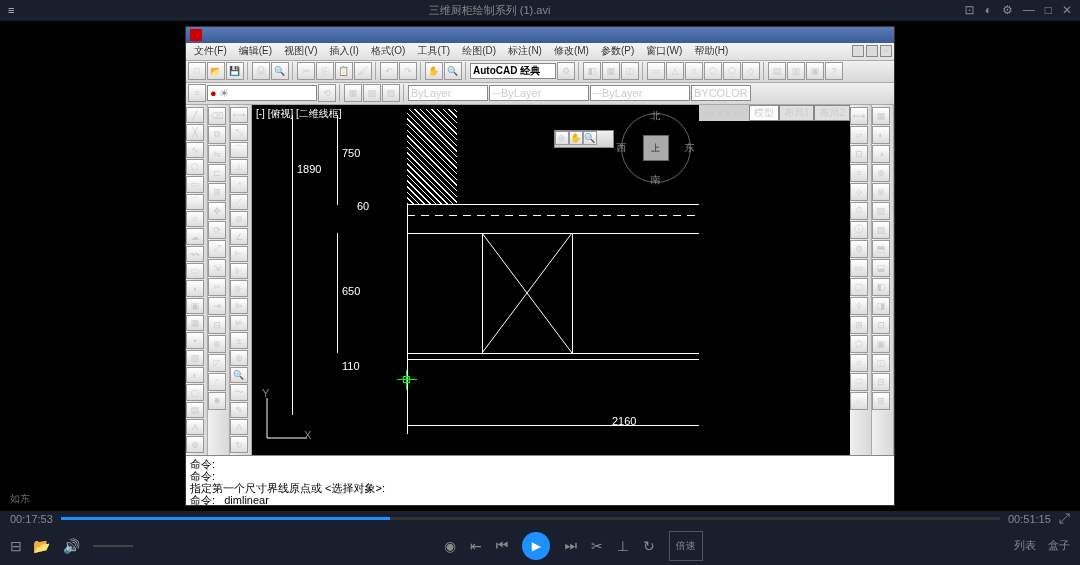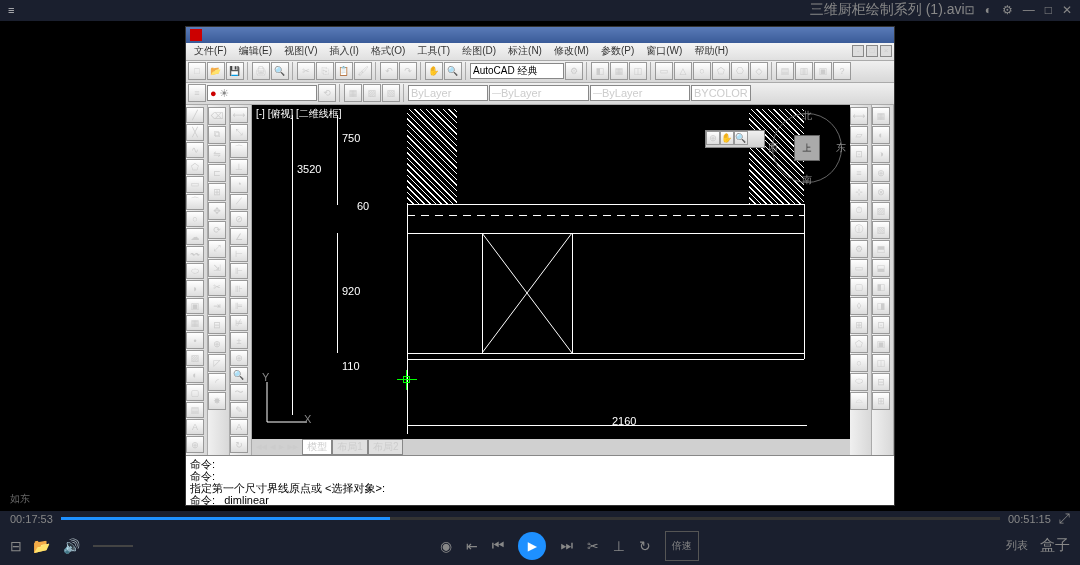--- a/index.html
+++ b/index.html
@@ -1,37 +1,37 @@
 <!DOCTYPE html>
 <html><head>
 <meta charset="utf-8">
 <style>
 *{margin:0;padding:0;box-sizing:border-box;font-family:"Microsoft YaHei",Arial,sans-serif;font-size:11px}
 body{background:#1a1f2e;width:1080px;height:565px;overflow:hidden;color:#ccc}
 .video-player{width:100%;height:100%;display:flex;flex-direction:column}
 .vp-titlebar{height:22px;background:#1a1f2e;display:flex;align-items:center;padding:0 8px}
-.vp-title{flex:1;text-align:right;color:#888;font-size:14px}
+.vp-title{flex:1;text-align:center;color:#888;font-size:11px}
 .vp-winbtns{display:flex;gap:10px}
 .vp-winbtn{color:#888;cursor:pointer;font-size:12px}
 .vp-content{flex:1;background:#000;display:flex;justify-content:center;align-items:flex-start;padding:5px 0}
 .cad-app{width:710px;height:480px;background:#c0c0c0;display:flex;flex-direction:column;border:1px solid #333}
 .cad-titlebar{height:16px;background:linear-gradient(#5a7bb8,#3a5b98);display:flex;align-items:center;padding:0 4px}
 .cad-logo{width:12px;height:12px;background:#c00;margin-right:4px}
 .cad-menubar{height:18px;background:linear-gradient(#f5f5f5,#e0e0e0);display:flex;align-items:center;padding:0 2px;border-bottom:1px solid #aaa}
 .cad-menu-item{padding:0 6px;color:#333;font-size:10px;cursor:pointer}
 .cad-winctl{margin-left:auto;display:flex;gap:2px}
 .cad-winctl span{width:12px;height:12px;background:#ddd;border:1px solid #888;font-size:8px;text-align:center;line-height:10px}
 .cad-toolbar-row{height:22px;background:linear-gradient(#f0f0f0,#d8d8d8);display:flex;align-items:center;padding:0 2px;border-bottom:1px solid #aaa;gap:1px}
 .tb-btn{width:18px;height:18px;background:linear-gradient(#fff,#ddd);border:1px solid #999;cursor:pointer;display:flex;align-items:center;justify-content:center;font-size:9px}
 .tb-sep{width:2px;height:18px;border-left:1px solid #aaa;margin:0 2px}
 .tb-input{height:16px;background:#fff;border:1px solid #888;padding:0 2px;font-size:10px}
 .cad-body{flex:1;display:flex;overflow:hidden}
 .cad-left-toolbars{display:flex;background:#d0d0d0}
 .cad-vtoolbar{width:22px;background:linear-gradient(90deg,#f0f0f0,#d8d8d8);display:flex;flex-direction:column;padding:2px 0;gap:1px;border-right:1px solid #aaa}
-.cad-canvas-area{flex:1;display:flex;flex-direction:column;background:#000}
+.cad-canvas-area{flex:1;display:flex;flex-direction:row;background:#000}
 .cad-canvas{flex:1;position:relative;background:#000;overflow:hidden}
 .cad-right-toolbars{display:flex;background:#d0d0d0}
 .canvas-label{position:absolute;color:#fff;font-size:10px}
 .dim-text{position:absolute;color:#fff;font-size:11px}
 .cad-line{position:absolute;background:#fff}
 .cad-line-h{height:1px}
 .cad-line-v{width:1px}
 .hatch{position:absolute;background:repeating-linear-gradient(45deg,#fff 0,#fff 1px,transparent 1px,transparent 4px)}
 .dashed-h{position:absolute;height:1px;background:repeating-linear-gradient(90deg,#fff 0,#fff 8px,transparent 8px,transparent 14px)}
 .tabs-row{height:16px;background:#d0d0d0;display:flex;align-items:center;font-size:10px}
@@ -110,21 +110,21 @@
         <div class="tb-btn">⎘</div>
         <div class="tb-btn">📋</div>
         <div class="tb-btn">🖌</div>
         <div class="tb-sep"></div>
         <div class="tb-btn">↶</div>
         <div class="tb-btn">↷</div>
         <div class="tb-sep"></div>
         <div class="tb-btn">✋</div>
         <div class="tb-btn">🔍</div>
         <div class="tb-sep"></div>
-        <input class="tb-input" style="width: 94px;" value="AutoCAD 经典">
+        <input class="tb-input" style="width: 86px; font-weight: bold;" value="AutoCAD 经典">
         <div class="tb-btn">⚙</div>
         <div class="tb-sep"></div>
         <div class="tb-btn">◧</div>
         <div class="tb-btn">▦</div>
         <div class="tb-btn">◫</div>
         <div class="tb-sep"></div>
         <div class="tb-btn">▭</div>
         <div class="tb-btn">△</div>
         <div class="tb-btn">○</div>
         <div class="tb-btn">⬠</div>
@@ -240,26 +240,26 @@
             <div class="cad-line cad-line-v" style="left:230px;top:128px;height:120px"></div>
             <div class="cad-line cad-line-v" style="left:320px;top:128px;height:120px"></div>
             <div style="position:absolute;left:230px;top:128px;width:90px;height:120px">
               <svg width="90" height="120">
                   <line x1="0" y1="0" x2="90" y2="120" stroke="#fff"></line>
                   <line x1="90" y1="0" x2="0" y2="120" stroke="#fff"></line>
                 </svg>
             </div>
 
             <div class="cad-line cad-line-v" style="left:40px;top:10px;height:300px"></div>
-            <span class="dim-text" style="left:45px;top:58px">3520</span>
+            <span class="dim-text" style="left:45px;top:58px">1890</span>
             <div class="cad-line cad-line-v" style="left:85px;top:10px;height:90px"></div>
-            <span class="dim-text" style="left:90px;top:27px">750</span>
+            <span class="dim-text" style="left:90px;top:42px">750</span>
             <span class="dim-text" style="left:105px;top:95px">60</span>
             <div class="cad-line cad-line-v" style="left:85px;top:128px;height:120px"></div>
-            <span class="dim-text" style="left:90px;top:180px">920</span>
+            <span class="dim-text" style="left:90px;top:180px">650</span>
             <span class="dim-text" style="left:90px;top:255px">110</span>
             <div class="cad-line cad-line-h" style="left:155px;top:320px;width:400px"></div>
             <span class="dim-text" style="left:360px;top:310px">2160</span>
 
             <div style="position:absolute;left:145px;top:265px;width:20px;height:20px">
               <div style="position:absolute;left:0;top:9px;width:20px;height:1px;background:#0f0"></div>
               <div style="position:absolute;left:9px;top:0;width:1px;height:20px;background:#0f0"></div>
               <div style="position:absolute;left:6px;top:6px;width:7px;height:7px;border:1px solid #0f0"></div>
             </div>
 
@@ -367,16 +367,16 @@
       <span class="ctrl-btn">⏮</span>
       <div class="play-btn">▶</div>
       <span class="ctrl-btn">⏭</span>
       <span class="ctrl-btn">✂</span>
       <span class="ctrl-btn">⊥</span>
       <span class="ctrl-btn">↻</span>
       <span class="ctrl-btn" style="font-size:10px;border:1px solid #555;padding:7px 6px">倍速</span>
     </div>
     <div class="vp-ctrl-right">
       <span class="ctrl-btn" style="font-size:11px">列表</span>
-      <span class="ctrl-btn" style="font-size:15px">盒子</span>
+      <span class="ctrl-btn" style="font-size:11px">盒子</span>
     </div>
   </div>
 </div>
 
 </body></html>

